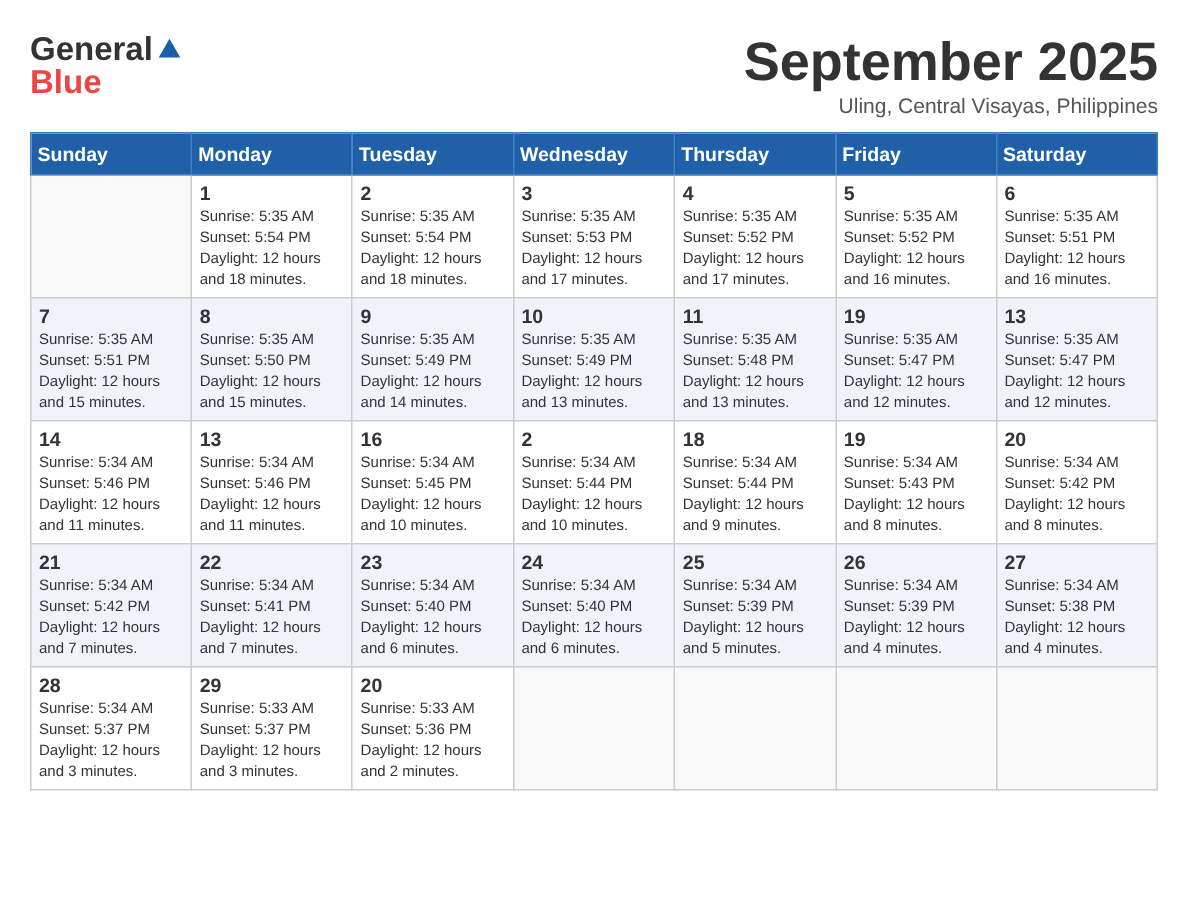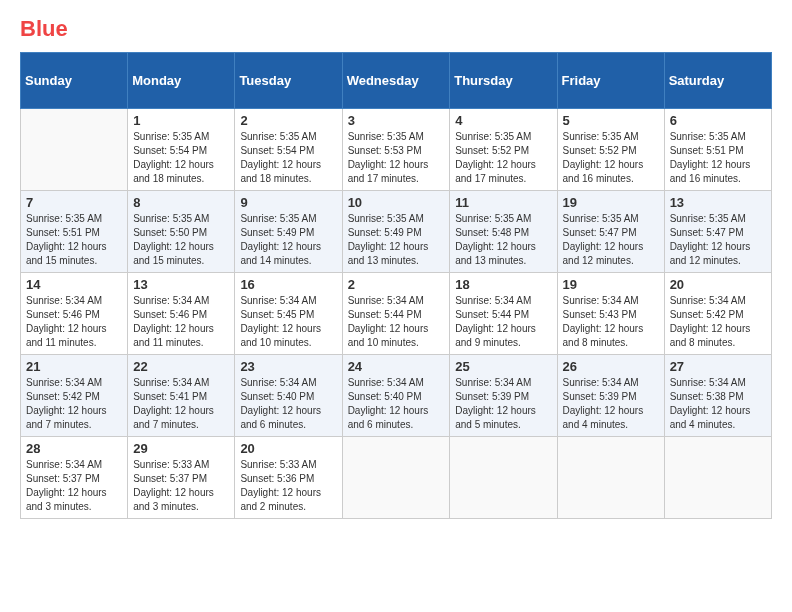--- a/index.html
+++ b/index.html
@@ -48,21 +48,21 @@
     .calendar {
       width: 100%;
       border-collapse: collapse;
       border: 1px solid #ccc;
     }
     .calendar th {
       background-color: #2060a8;
       color: #fff;
       font-size: 13px;
       font-weight: bold;
-      padding: 20px 4px;
+      padding: 6px 4px;
       text-align: left;
       border: 1px solid #4080c0;
       margin-top: 13px;
     }
     .calendar td {
       vertical-align: top;
       border: 1px solid #ccc;
       padding: 4px 5px;
       width: 108px;
       min-height: 80px;
@@ -84,21 +84,31 @@
     }
     .row-alt {
       background-color: #f0f4fa;
     }
   </style>
 </head>
 <body>
 
 <div class="header">
   <div class="logo">
+    <div class="logo-text">
+      <span>General</span>
+      <svg class="logo-icon" viewBox="0 0 20 20">
+        <polygon points="10,2 18,16 2,16" fill="#1a5fa8"></polygon>
+      </svg>
+    </div>
     <span style="font-size:22px; font-weight:bold; color:#ef4444; margin-top:-4px;">Blue</span>
+  </div>
+  <div class="title-block">
+    <div class="month-title">September 2025</div>
+    <div class="location-title">Uling, Central Visayas, Philippines</div>
   </div>
 </div>
 
 <table class="calendar">
   <thead>
     <tr>
     <th>Sunday</th>
         <th>Monday</th>
         <th>Tuesday</th>
         <th>Wednesday</th>

